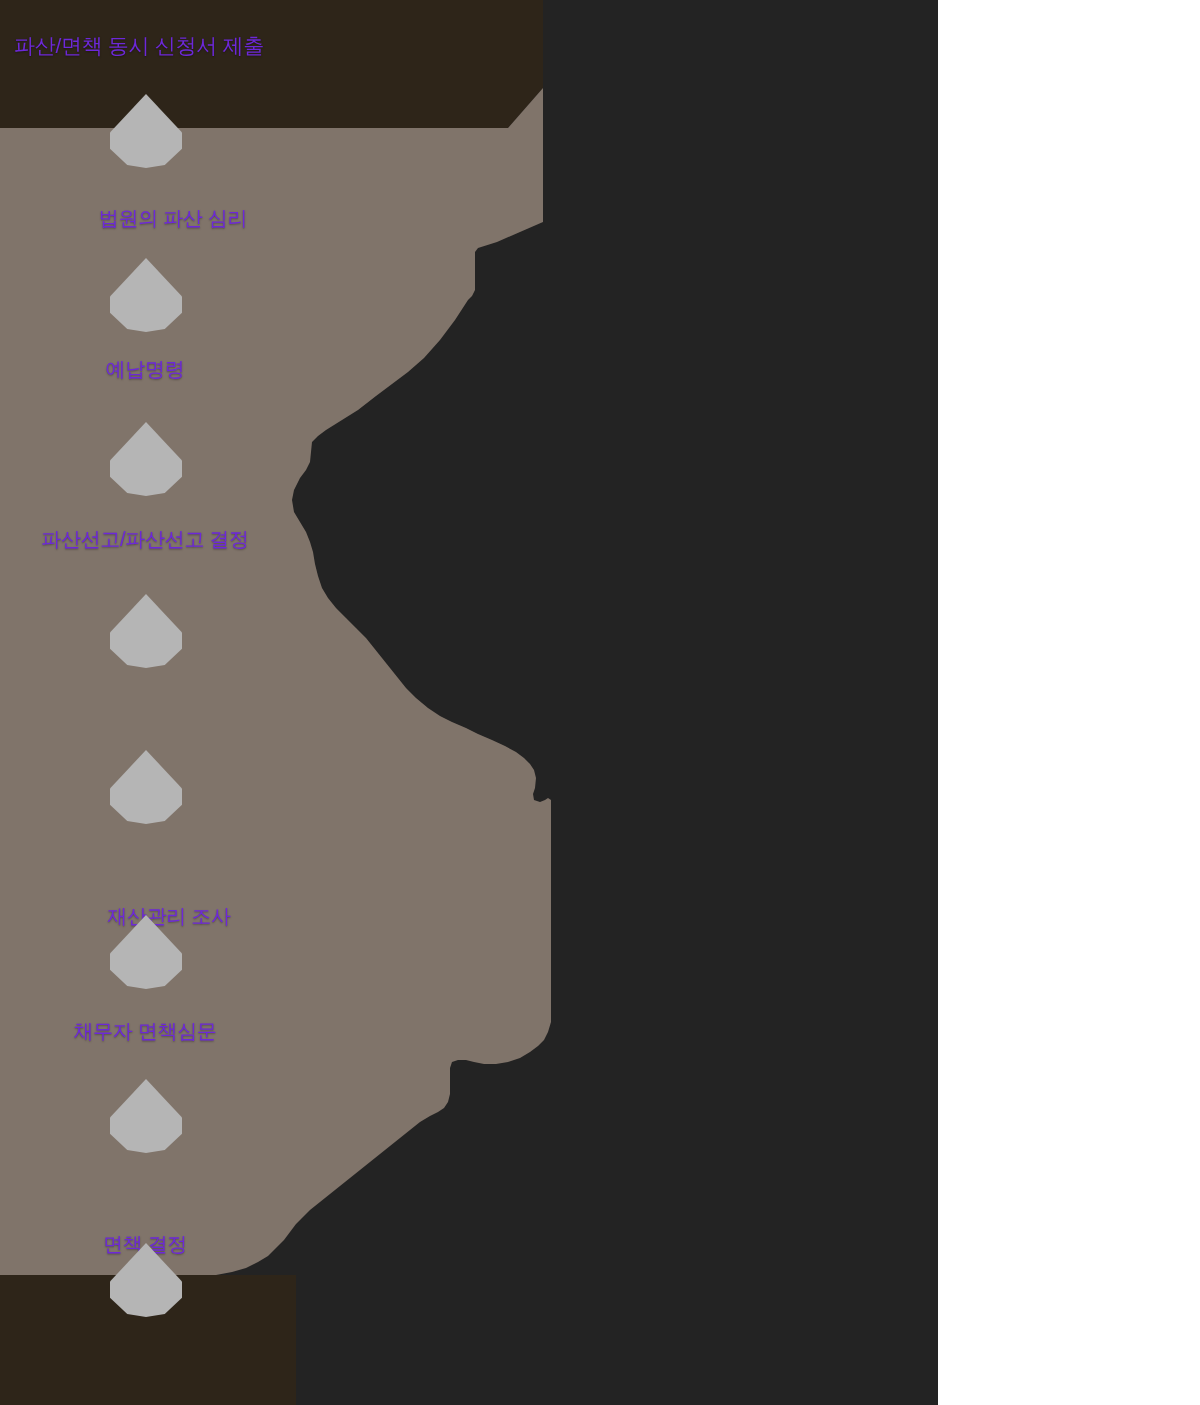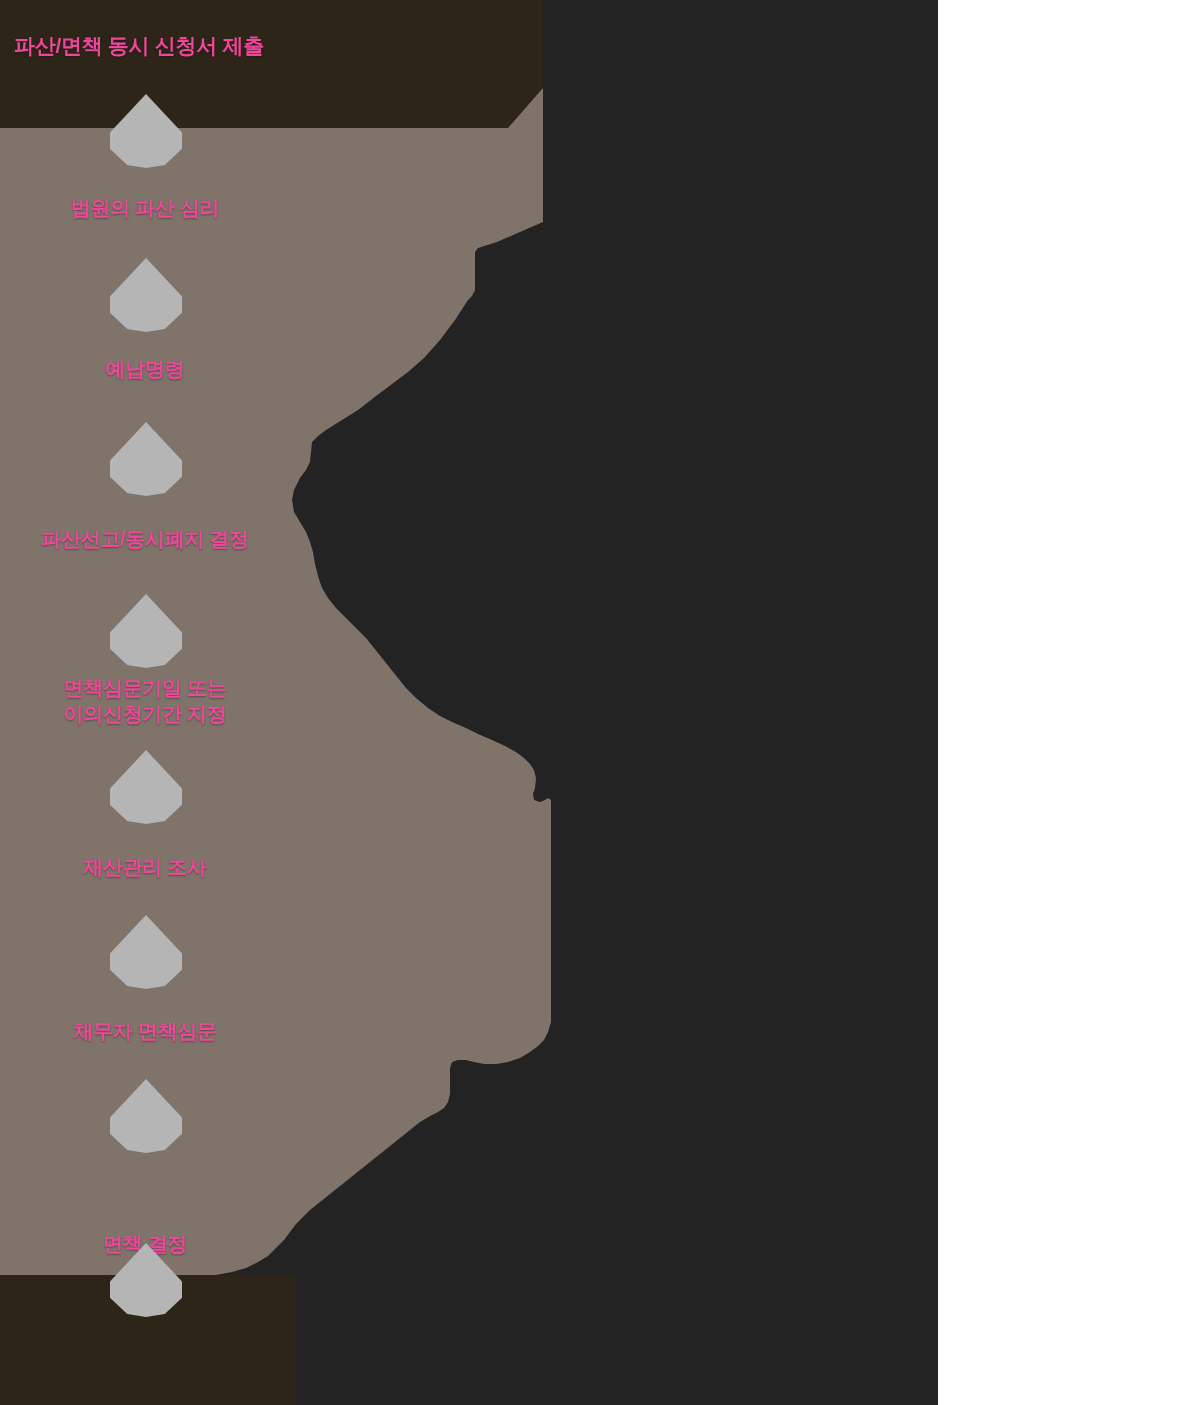--- a/index.html
+++ b/index.html
@@ -60,23 +60,23 @@
     width: 72px;
     height: 74px;
     background: #b5b5b5;
     -webkit-clip-path: polygon(50% 0%, 100% 52%, 100% 74%, 76% 96%, 50% 100%, 24% 96%, 0% 74%, 0% 52%);
     clip-path: polygon(50% 0%, 100% 52%, 100% 74%, 76% 96%, 50% 100%, 24% 96%, 0% 74%, 0% 52%);
   }
 
   .step-label {
     position: absolute;
     width: 290px;
-    color: #ec4899;
+    color: #6d28d9;
     font-size: 20px;
-    font-weight: bold;
+    font-weight: normal;
     line-height: 1.32;
     letter-spacing: -0.3px;
     text-align: center;
     white-space: pre-line;
     text-shadow: 0 1px 2px rgba(0,0,0,0.35);
   }
 
   
   .step-label.first {
     left: 0;
@@ -214,34 +214,32 @@
 
       <path d="M0,1275 L296,1275 L296,1405 L0,1405 Z" fill="#2e2519"></path>
     </svg>
   </div>
 
   <div class="steps">
 
     <div class="step-label first" style="top:32px;">파산/면책 동시 신청서 제출</div>
 
     <div class="marker" style="left:110px; top:94px;"></div>
-    <div class="step-label" style="top:195px;">법원의 파산 심리</div>
+    <div class="step-label" style="top:205px;padding-left:28px;">법원의 파산 심리</div>
 
     <div class="marker" style="left:110px; top:258px;"></div>
     <div class="step-label" style="top:356px;">예납명령</div>
 
     <div class="marker" style="left:110px; top:422px;"></div>
-    <div class="step-label" style="top:526px;">파산선고/동시폐지 결정</div>
+    <div class="step-label" style="top:526px;">파산선고/파산선고 결정</div>
 
     <div class="marker" style="left:110px; top:594px;"></div>
-    <div class="step-label" style="top:675px;">면책심문기일 또는
-이의신청기간 지정</div>
 
     <div class="marker" style="left:110px; top:750px;"></div>
-    <div class="step-label" style="top:854px;">재산관리 조사</div>
+    <div class="step-label" style="top:903px;padding-left:24px;">재산관리 조사</div>
 
     <div class="marker" style="left:110px; top:915px;"></div>
     <div class="step-label" style="top:1018px;">채무자 면책심문</div>
 
     <div class="marker" style="left:110px; top:1079px;"></div>
     <div class="step-label" style="top:1231px;">면책 결정</div>
 
     <div class="marker" style="left:110px; top:1243px;"></div>
 
   </div>

